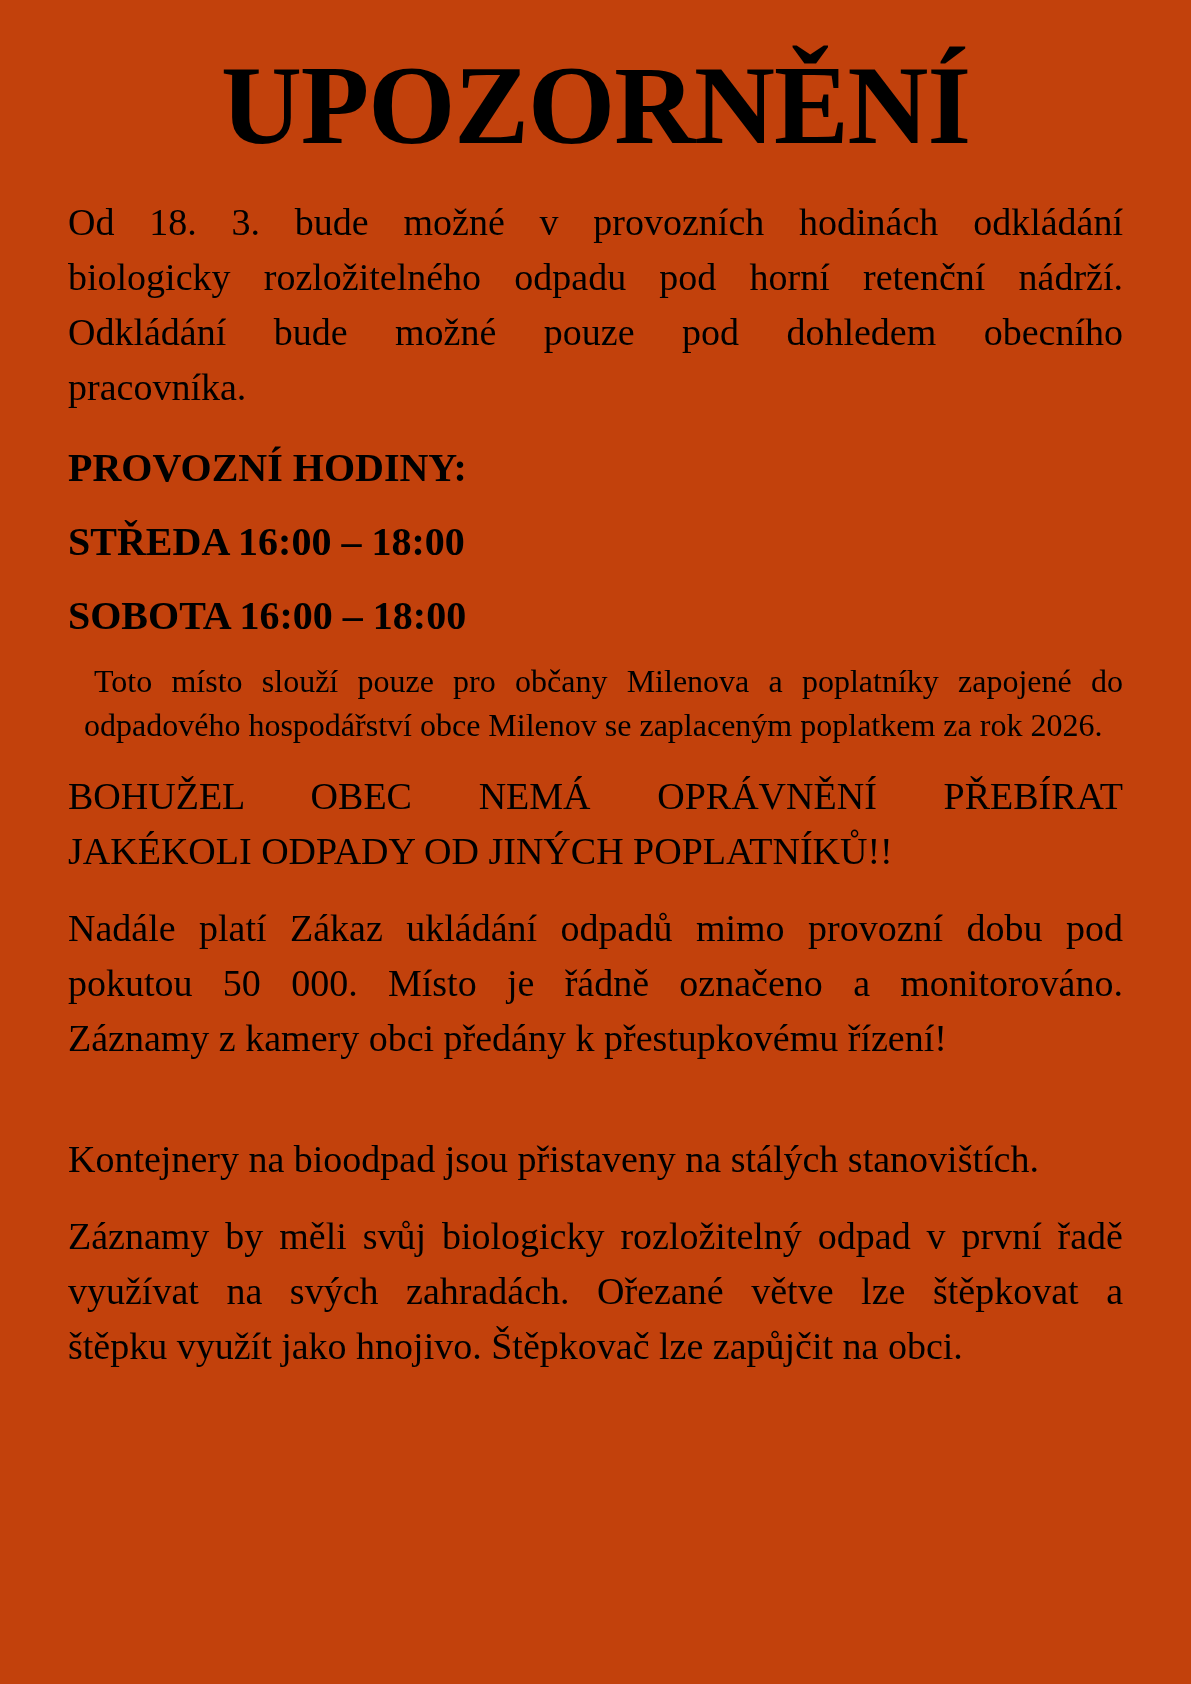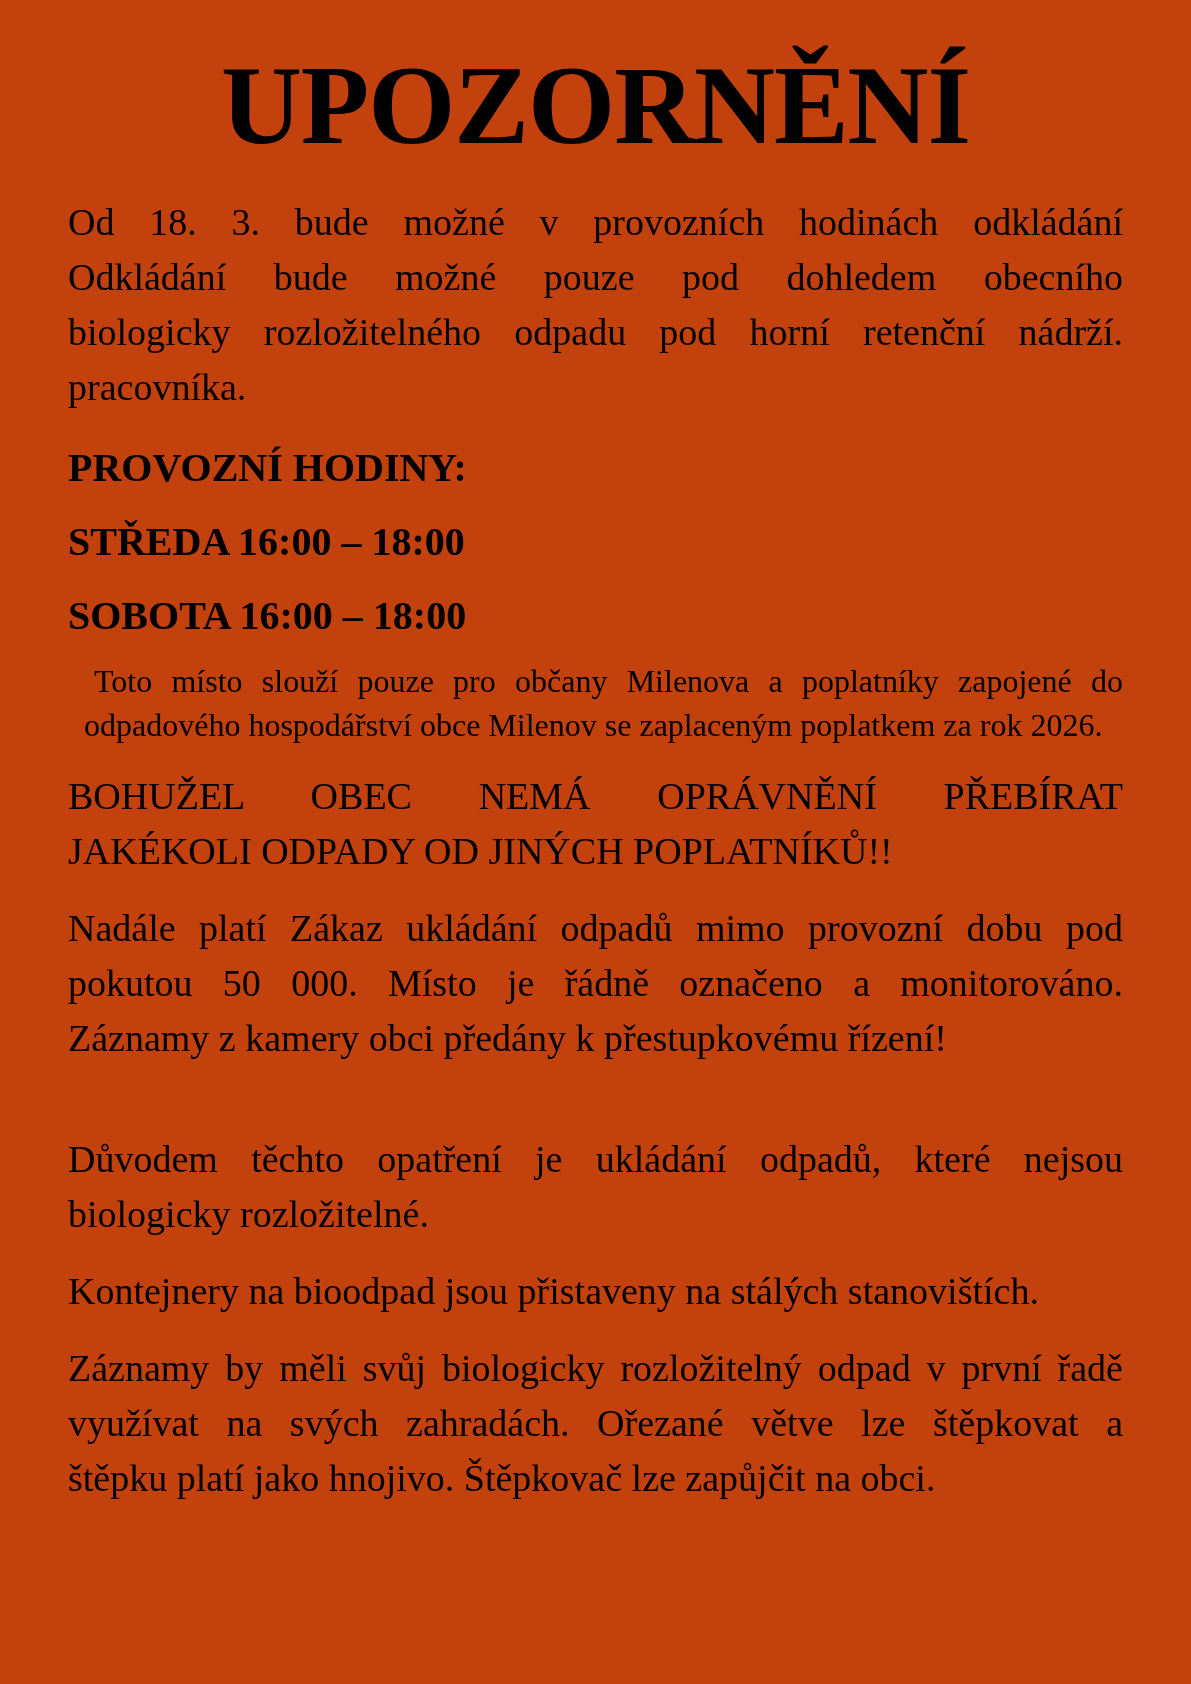--- a/index.html
+++ b/index.html
@@ -72,22 +72,22 @@
 </style>
 </head>
 <body>
 
 <div class="page">
 
   <h1 class="title">UPOZORNĚNÍ</h1>
 
   <div class="para">
     <div class="line">Od 18. 3. bude možné v provozních hodinách odkládání</div>
+    <div class="line">biologicky rozložitelného odpadu pod horní retenční nádrží.</div>
     <div class="line">Odkládání bude možné pouze pod dohledem obecního</div>
-    <div class="line">biologicky rozložitelného odpadu pod horní retenční nádrží.</div>
     <div class="line last">pracovníka.</div>
   </div>
 
   <div class="para para-heading">
     <div class="line heading">PROVOZNÍ HODINY:</div>
   </div>
 
   <div class="para para-heading">
     <div class="line heading">STŘEDA 16:00 – 18:00</div>
   </div>
@@ -107,28 +107,24 @@
   </div>
 
   <div class="para">
     <div class="line">Nadále platí Zákaz ukládání odpadů mimo provozní dobu pod</div>
     <div class="line">pokutou 50 000. Místo je řádně označeno a monitorováno.</div>
     <div class="line last">Záznamy z kamery obci předány k přestupkovému řízení!</div>
   </div>
 
   <div class="blank-line"></div>
 
-  <div class="para">
-    <div class="line">Důvodem těchto opatření je ukládání odpadů, které nejsou</div>
-    <div class="line last">biologicky rozložitelné.</div>
-  </div>
 
   <div class="para">
     <div class="line last">Kontejnery na bioodpad jsou přistaveny na stálých stanovištích.</div>
   </div>
 
   <div class="para">
     <div class="line">Záznamy by měli svůj biologicky rozložitelný odpad v první řadě</div>
     <div class="line">využívat na svých zahradách. Ořezané větve lze štěpkovat a</div>
-    <div class="line last">štěpku platí jako hnojivo. Štěpkovač lze zapůjčit na obci.</div>
+    <div class="line last">štěpku využít jako hnojivo. Štěpkovač lze zapůjčit na obci.</div>
   </div>
 
 </div>
 
 </body></html>

